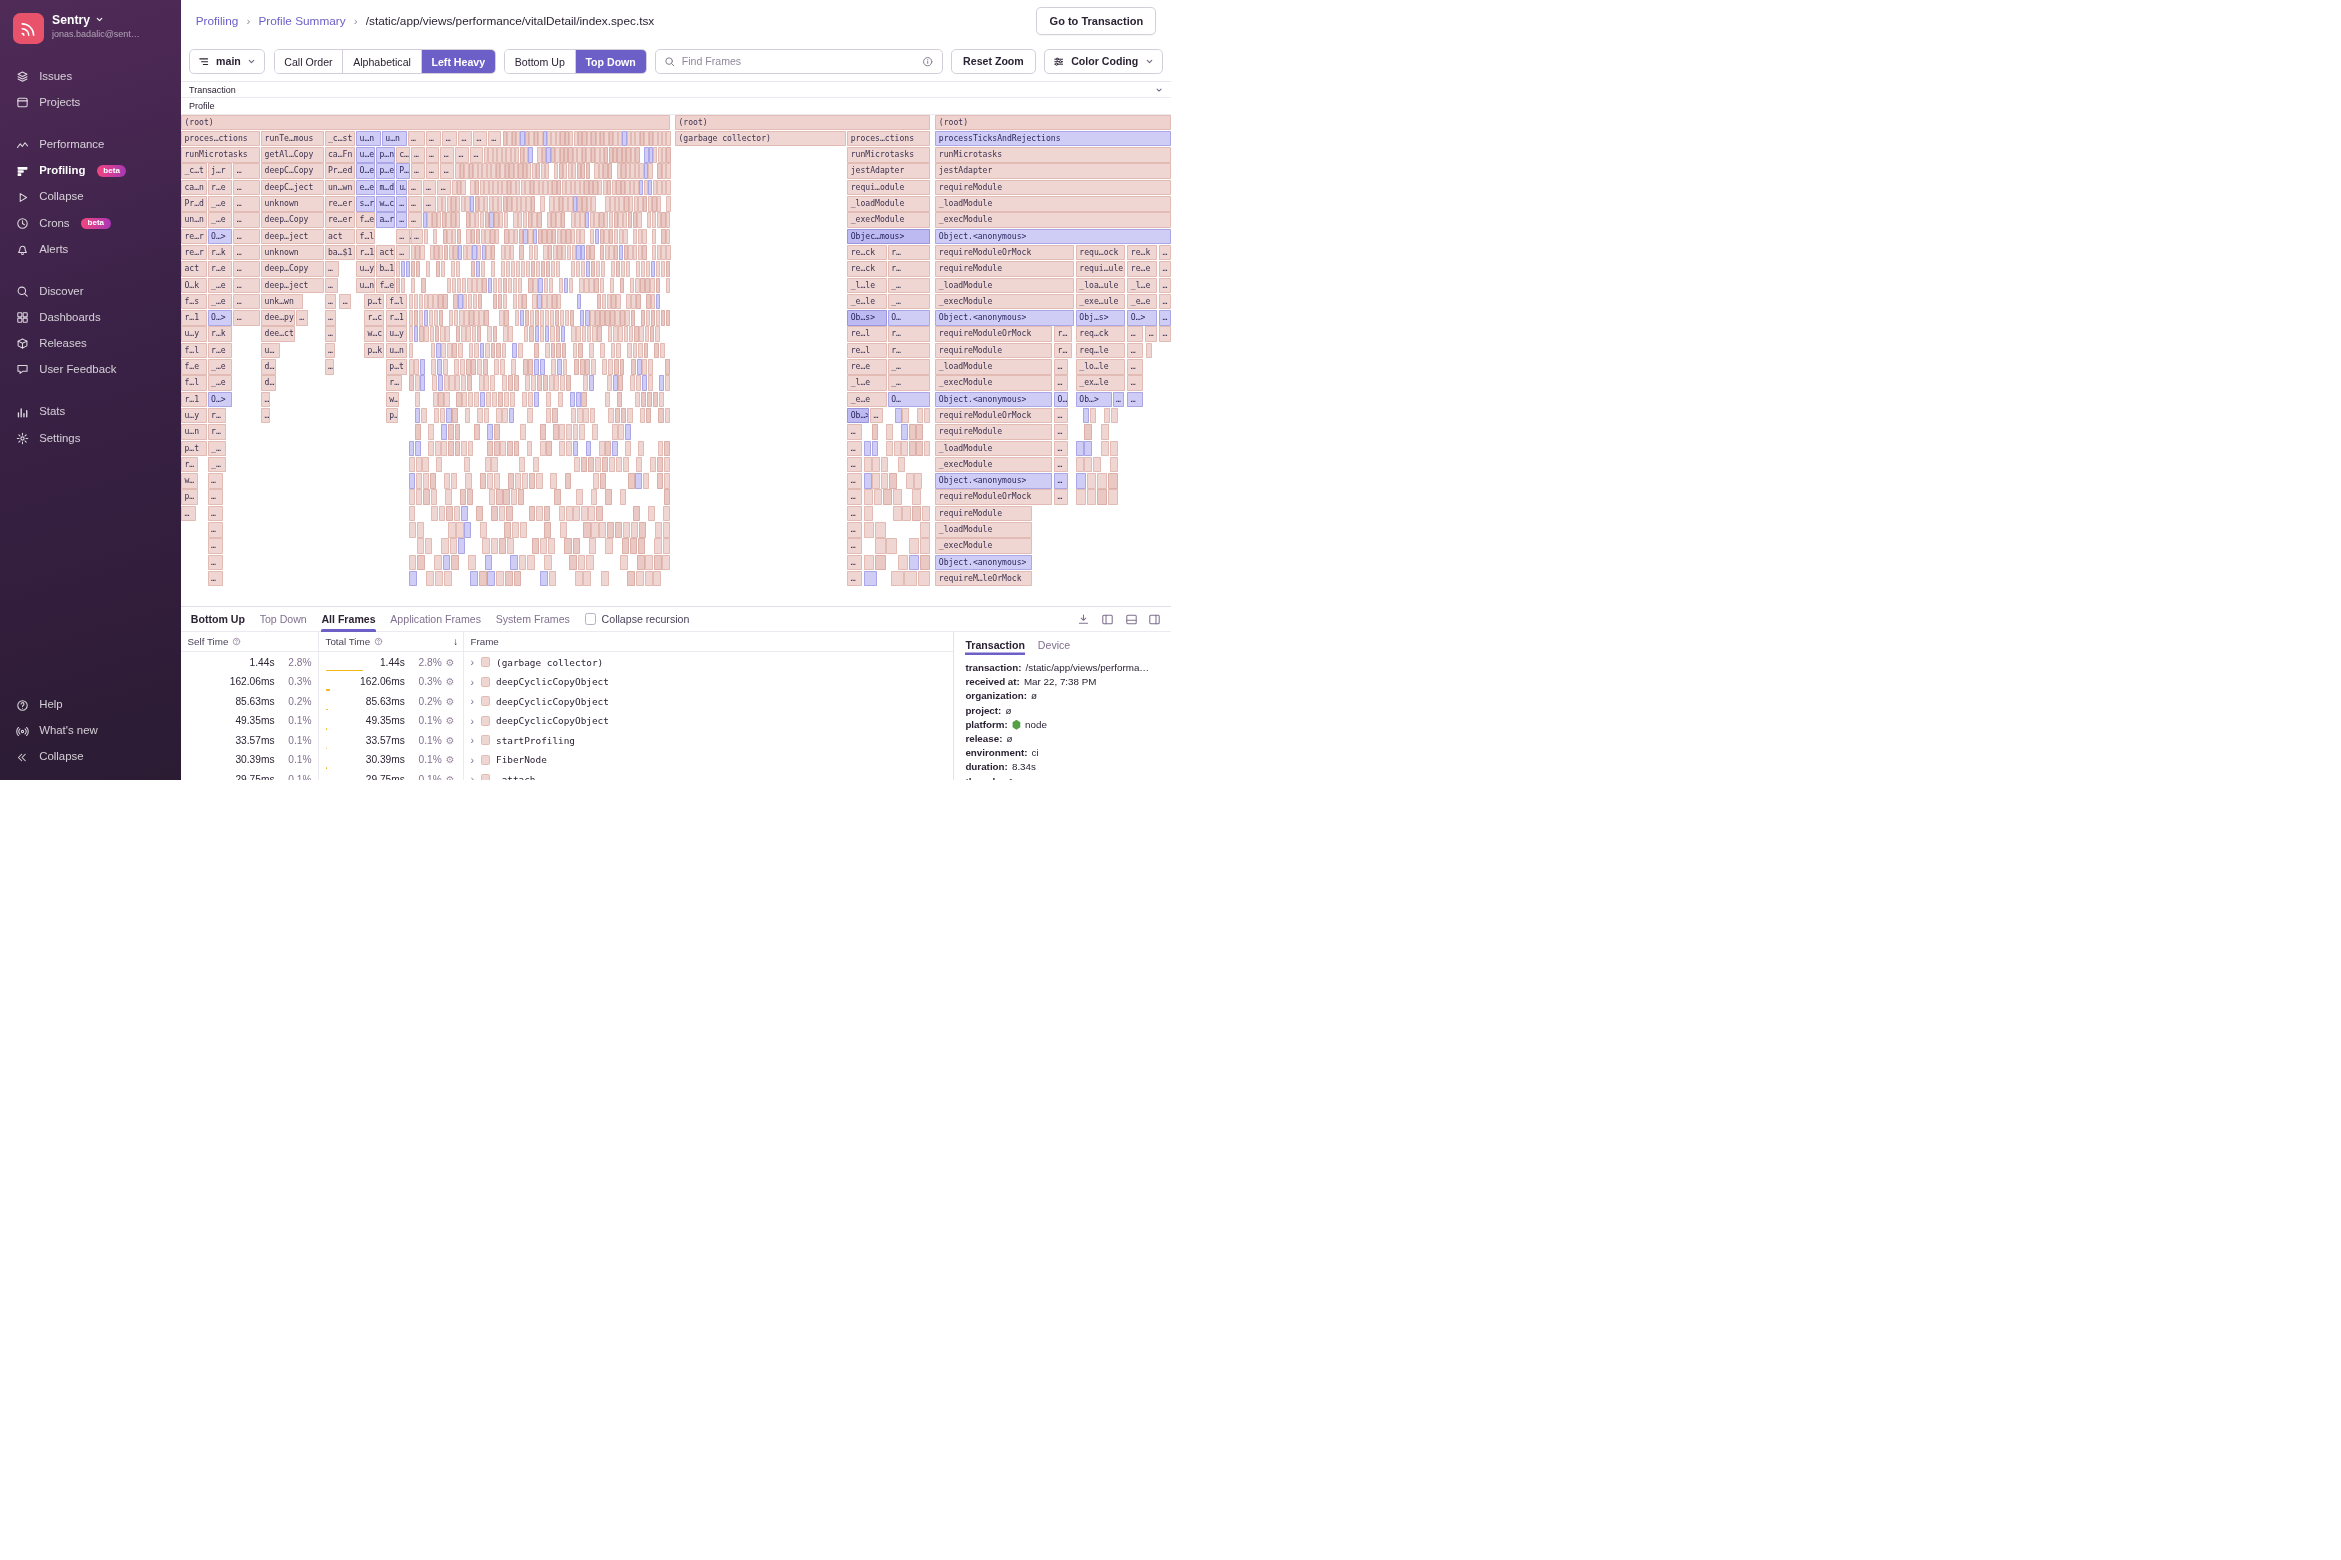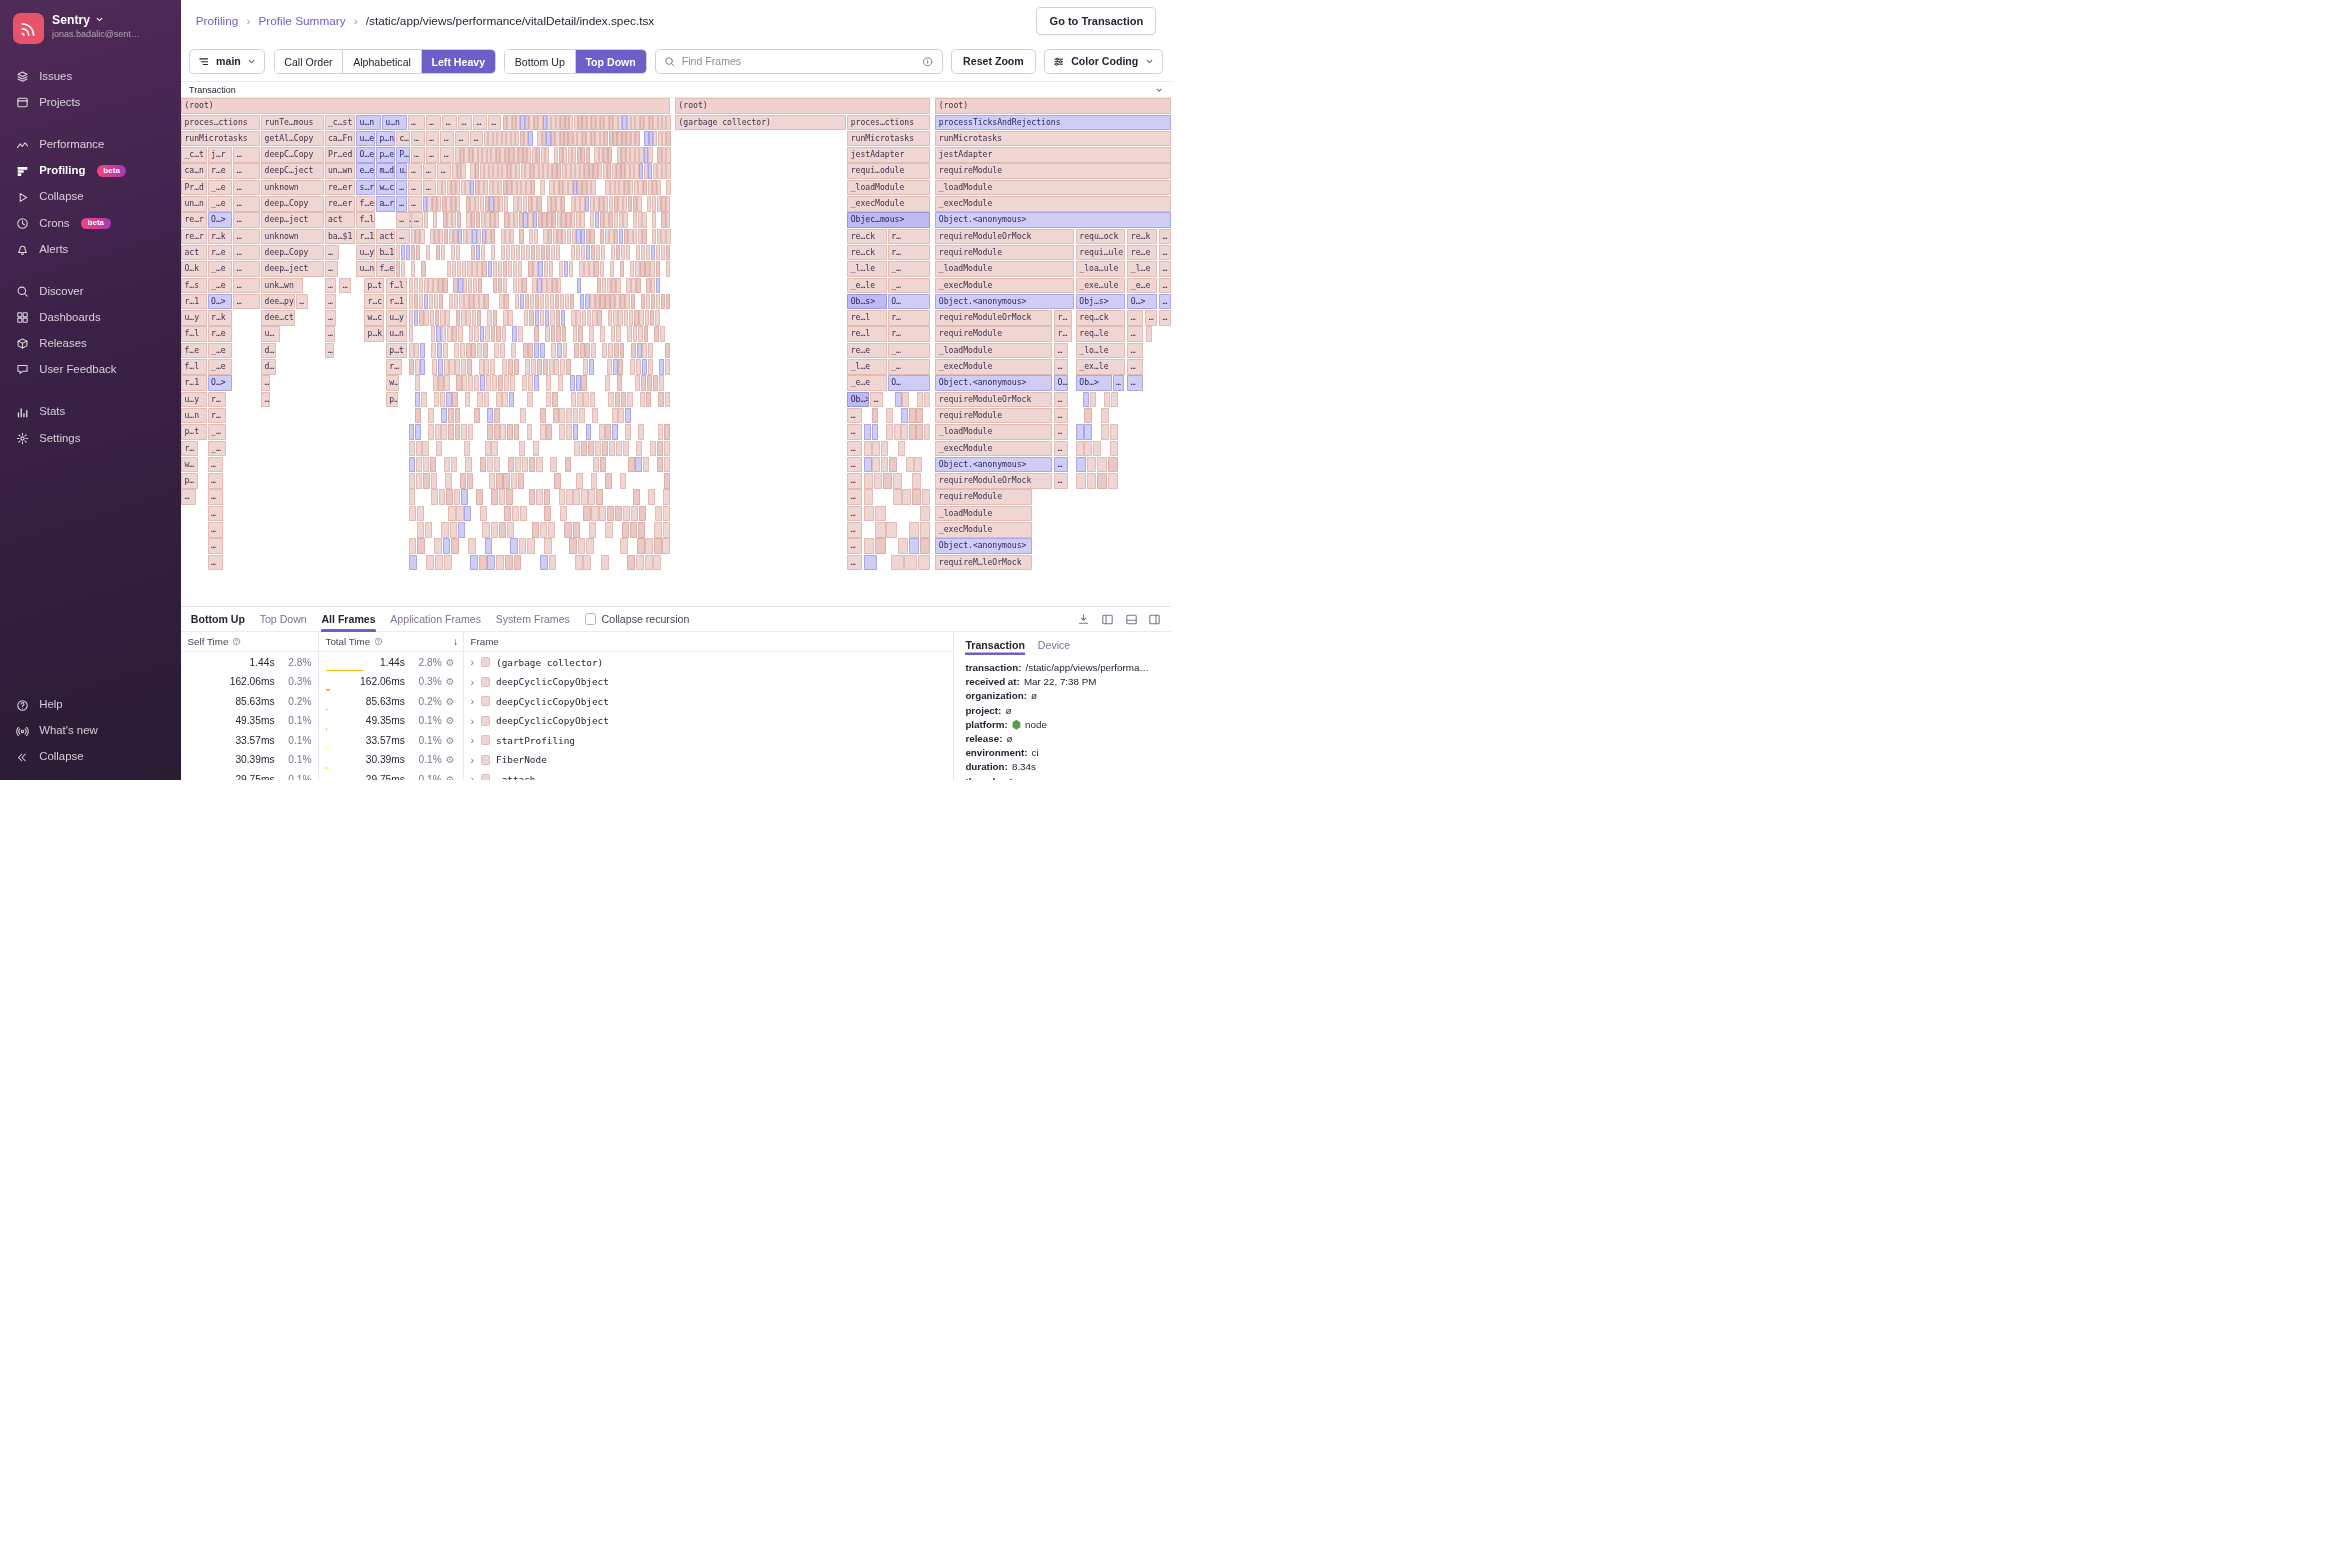--- a/index.html
+++ b/index.html
@@ -362,20 +362,23 @@
     </div>
 
     <div class="ph">
       <span>Transaction</span>
       <span class="chev-r icon">
         <svg width="8.1" height="8.1" viewBox="0 0 16 16" fill="none" stroke="currentColor" stroke-width="2" stroke-linecap="round" stroke-linejoin="round">
             <path d="m4 6 4 4 4-4"></path>
           </svg>
       </span>
     </div>
+    <div class="ph">
+      <span>Profile</span>
+    </div>
 
     <div class="flame" id="flame">
         <div class="flame-row">
           <div class="frame c-r" style="left: 0%; width: 49.4%;">(root)</div>
           <div class="frame c-r" style="left: 49.9%; width: 25.8%;">(root)</div>
           <div class="frame c-r" style="left: 76.2%; width: 23.8%;">(root)</div>
         </div>
         <div class="flame-row">
           <div class="frame c-p" style="left: 0%; width: 8%;">proces…ctions</div>
           <div class="frame c-p" style="left: 8.1%; width: 6.3%;">runTe…mous</div>

